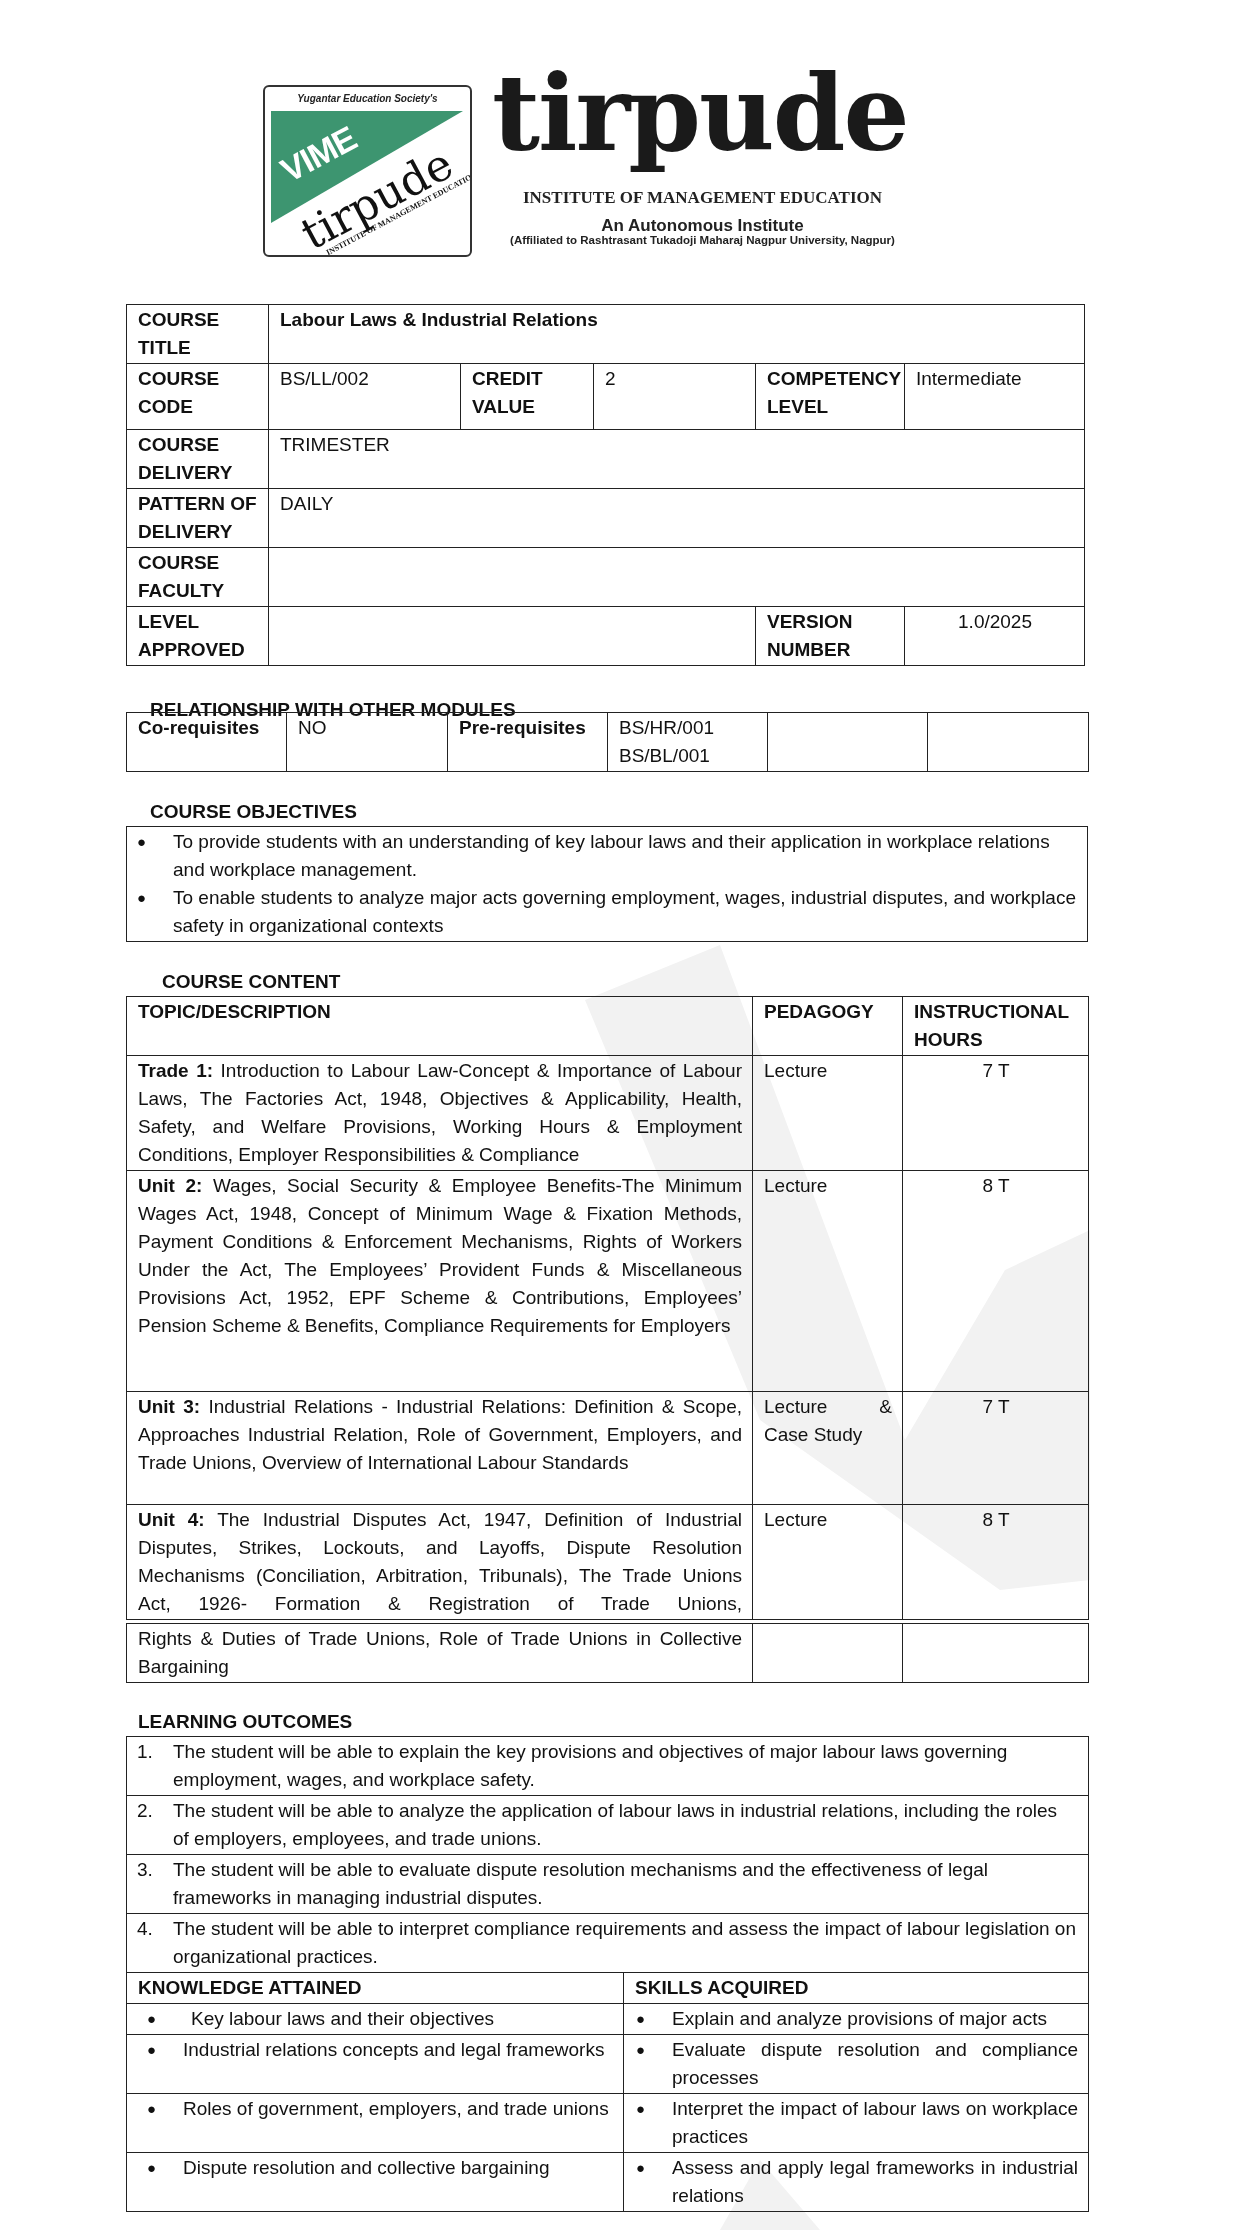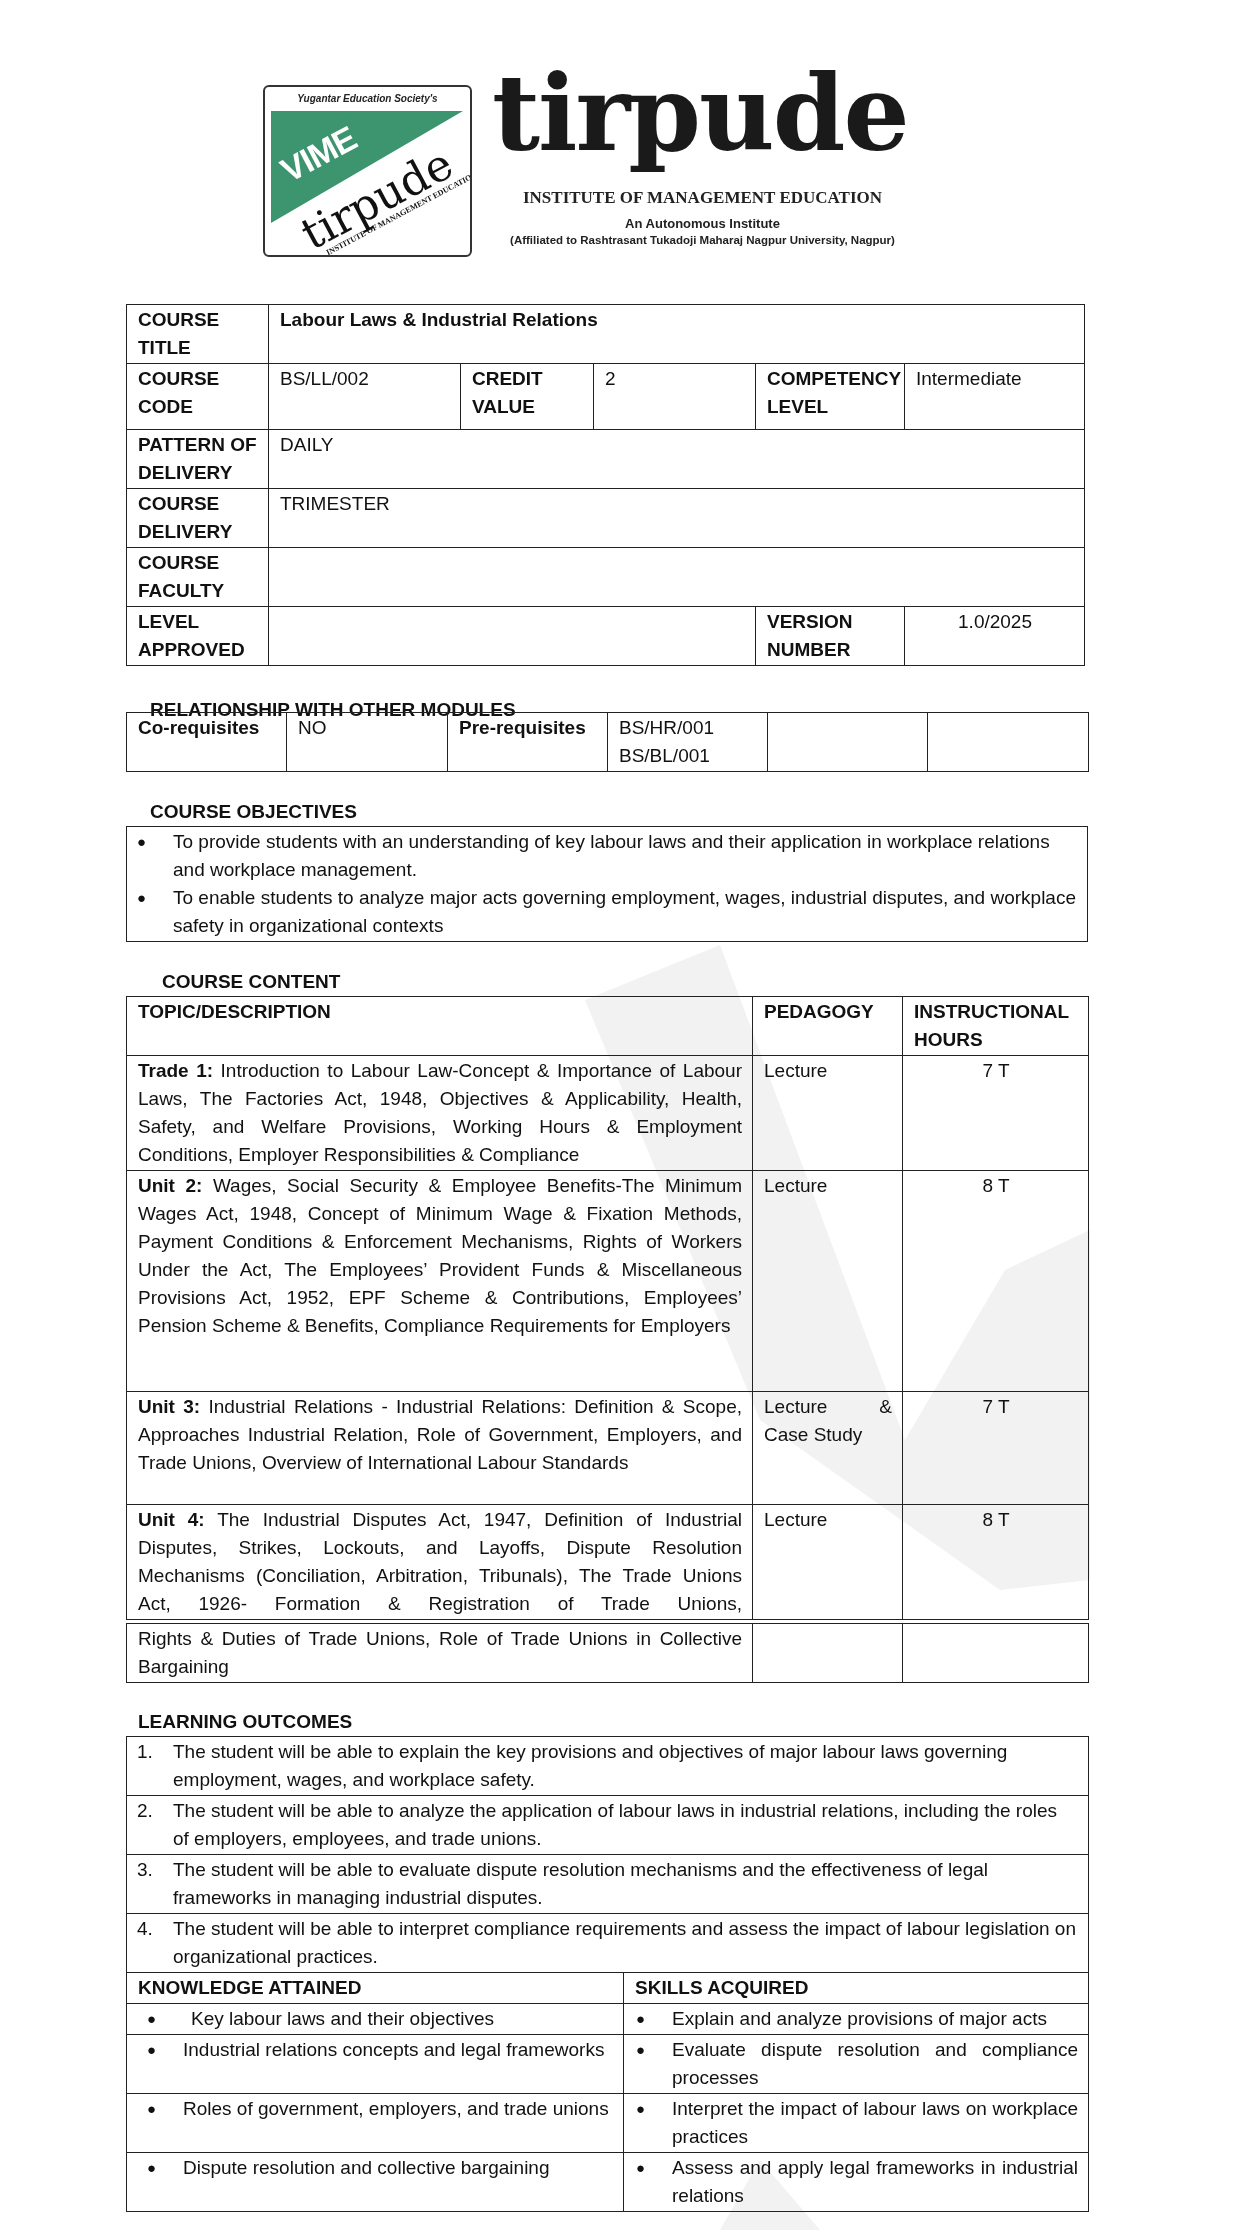--- a/index.html
+++ b/index.html
@@ -25,21 +25,21 @@
   .logo-tirpude { position: absolute; left: 30px; top: 86px; font-family: "DejaVu Serif", serif;
     font-size: 44px; color: #111; transform: rotate(-28deg); }
   .logo-inst { position: absolute; left: 52px; top: 122px; font-family: "Liberation Serif", serif;
     font-size: 8px; font-weight: bold; color: #111; transform: rotate(-28deg); white-space: nowrap; }
 
   .brand-big { position: absolute; left: 492px; top: 62px; font-family: "DejaVu Serif", serif;
     font-weight: bold; font-size: 104px; letter-spacing: -2px; color: #1a1a1a; line-height: 1; }
   .brand-inst { position: absolute; left: 490px; top: 188px; width: 425px; text-align: center;
     font-family: "Liberation Serif", serif; font-weight: bold; font-size: 17px; color: #222; white-space: nowrap; }
   .brand-auto { position: absolute; left: 490px; top: 216px; width: 425px; text-align: center;
-    font-size: 13px; font-weight: bold; color: #222; }
+    font-size: 17px; font-weight: bold; color: #222; }
   .brand-aff { position: absolute; left: 490px; top: 234px; width: 425px; text-align: center;
     font-size: 11.5px; font-weight: bold; color: #222; white-space: nowrap; }
 
   
   table { border-collapse: collapse; position: absolute; background: transparent; table-layout: fixed; }
   td, th { border: 1.5px solid #222; vertical-align: top; padding: 1px 10px 1px 11px;
     font-size: 19px; line-height: 28px; font-weight: normal; text-align: left; }
   .b { font-weight: bold; }
   .justify { text-align: justify; text-align-last: left; }
   .center { text-align: center; }
@@ -98,26 +98,26 @@
     </tr>
     <tr style="height:66px">
       <td class="b">COURSE CODE</td>
       <td>BS/LL/002</td>
       <td class="b">CREDIT VALUE</td>
       <td colspan="2">2</td>
       <td colspan="2" class="b">COMPETENCY LEVEL</td>
       <td>Intermediate</td>
     </tr>
     <tr style="height:57px">
+      <td class="b">COURSE DELIVERY</td>
+      <td colspan="7">TRIMESTER</td>
+    </tr>
+    <tr style="height:57px">
       <td class="b">PATTERN OF DELIVERY</td>
       <td colspan="7">DAILY</td>
-    </tr>
-    <tr style="height:57px">
-      <td class="b">COURSE DELIVERY</td>
-      <td colspan="7">TRIMESTER</td>
     </tr>
     <tr style="height:57px">
       <td class="b">COURSE FACULTY</td>
       <td colspan="7"></td>
     </tr>
     <tr style="height:57px">
       <td class="b">LEVEL APPROVED</td>
       <td colspan="4"></td>
       <td colspan="2" class="b">VERSION NUMBER</td>
       <td class="center">1.0/2025</td>

